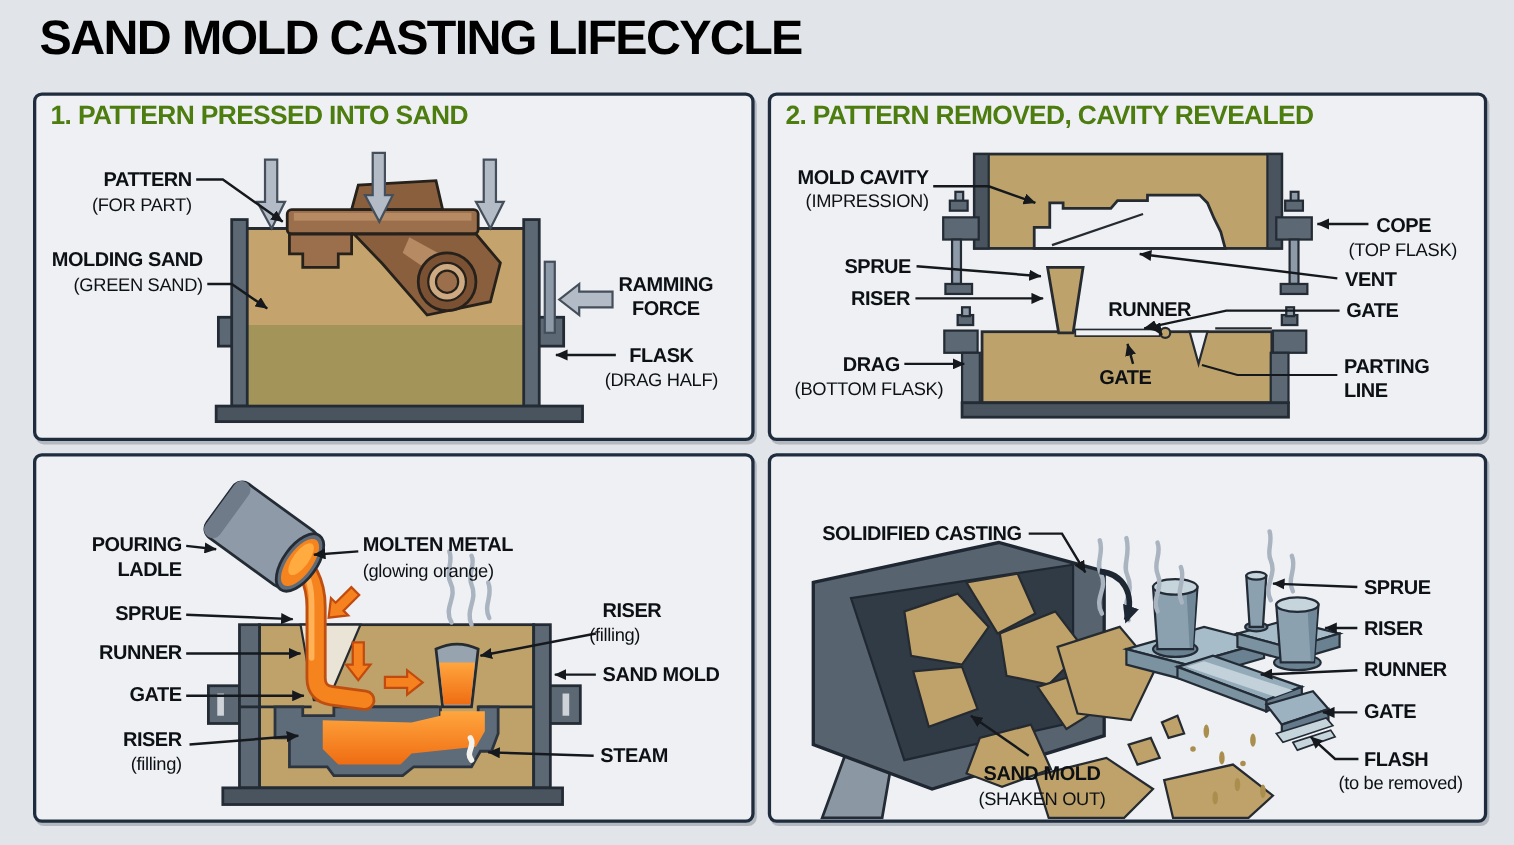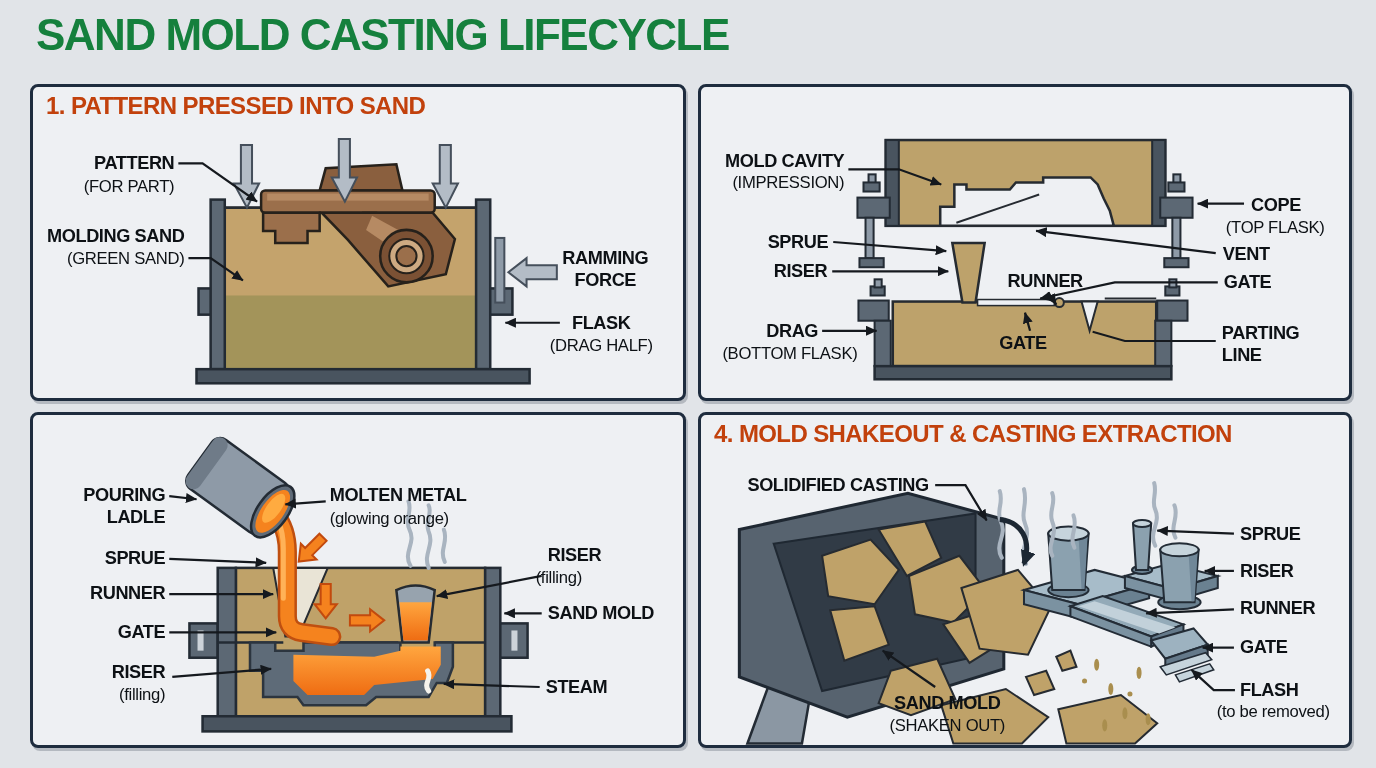--- a/index.html
+++ b/index.html
@@ -4,35 +4,35 @@
 <style>
   html,body{margin:0;padding:0;}
   body{
     width:1376px;height:768px;position:relative;overflow:hidden;
     background:#e1e4e8;
     font-family:"Liberation Sans",sans-serif;
   }
   h1#main-title{
     position:absolute;left:36px;top:10px;margin:0;
     font-size:44px;font-weight:700;letter-spacing:-1.5px;
-    color:#15803d;white-space:nowrap;
+    color:#000000;white-space:nowrap;
   }
   .panel{
     position:absolute;background:#eef0f3;
     border:3px solid #1e2c3e;border-radius:8px;
     box-shadow:2px 3px 0 rgba(22,33,50,.22);
   }
   #p1{left:30px;top:84px;width:650px;height:311px}
   #p2{left:698px;top:84px;width:648px;height:311px}
   #p3{left:30px;top:412px;width:650px;height:330px}
   #p4{left:698px;top:412px;width:648px;height:330px}
   .panel h2{
     position:absolute;left:13px;top:5px;margin:0;z-index:2;
     font-size:24px;font-weight:700;letter-spacing:-.6px;
-    color:#c2410c;white-space:nowrap;
+    color:#4d7c0f;white-space:nowrap;
   }
   svg.art{position:absolute;left:0;top:0;width:100%;height:100%;}
   svg text{font-family:"Liberation Sans",sans-serif;fill:#0d1115;}
   .lb{font-size:18px;font-weight:700;letter-spacing:-.4px;}
   .ls{font-size:16.5px;font-weight:400;letter-spacing:-.3px;}
   .ld{stroke:#15191e;stroke-width:2.2;fill:none;}
   .thin{stroke:#15191e;stroke-width:2;fill:none;}
   .steam{stroke:#a9b4c0;stroke-width:4;fill:none;stroke-linecap:round;}
 </style>
 </head>
@@ -100,20 +100,21 @@
     <text class="lb" text-anchor="end" x="150" y="152">MOLDING SAND</text>
     <text class="ls" text-anchor="end" x="150" y="174">(GREEN SAND)</text>
     <text class="lb" text-anchor="middle" x="567" y="174">RAMMING</text>
     <text class="lb" text-anchor="middle" x="567" y="196">FORCE</text>
     <text class="lb" text-anchor="middle" x="563" y="238">FLASK</text>
     <text class="ls" text-anchor="middle" x="563" y="260">(DRAG HALF)</text>
   </svg>
 </section>
 
 <section class="panel" id="p2">
+  <h2>2. PATTERN REMOVED, CAVITY REVEALED</h2>
   <svg class="art" viewBox="0 0 642 305">
 
     <g>
       <rect x="183" y="51" width="277" height="85" fill="#bda26b" stroke="#262b31" stroke-width="2.5"></rect>
       <rect x="183" y="51" width="13" height="85" fill="#49545f" stroke="#232b34" stroke-width="2"></rect>
       <rect x="447" y="51" width="13" height="85" fill="#49545f" stroke="#232b34" stroke-width="2"></rect>
       <path d="M237,136 L237,117 L251,117 L251,95 L263,95 L263,100 L306,100 L312,93 L339,93 L339,88 L386,88 L393,95 L399,109 L405,121 L409,136 Z" fill="#eef0f3" stroke="#262b31" stroke-width="2.5"></path>
       <line x1="253" y1="133" x2="335" y2="105" stroke="#262b31" stroke-width="2"></line>
     </g>
 
@@ -251,21 +252,20 @@
     <text class="lb" text-anchor="end" x="131" y="259">RISER</text>
     <text class="ls" text-anchor="end" x="131" y="281">(filling)</text>
     <text class="lb" x="510" y="143">RISER</text>
     <text class="ls" x="498" y="165">(filling)</text>
     <text class="lb" x="510" y="201">SAND MOLD</text>
     <text class="lb" x="508" y="274">STEAM</text>
   </svg>
 </section>
 
 <section class="panel" id="p4">
-  <h2>4. MOLD SHAKEOUT &amp; CASTING EXTRACTION</h2>
   <svg class="art" viewBox="0 0 642 324">
 
     <g>
       <path d="M46,324 L76,242 L112,254 L100,324 Z" fill="#8b97a3" stroke="#232b34" stroke-width="2.5"></path>
       <circle cx="90" cy="250" r="17" fill="#7e8a96" stroke="#232b34" stroke-width="2.5"></circle>
       <circle cx="90" cy="250" r="8" fill="#3a4450"></circle>
       <path d="M38,112 L205,76 L300,102 L300,250 L145,298 L38,258 Z" fill="#57636f" stroke="#1f2832" stroke-width="3"></path>
       <path d="M72,126 L272,96 L272,238 L120,272 Z" fill="#313b46" stroke="#1f2832" stroke-width="2"></path>
     </g>
 

